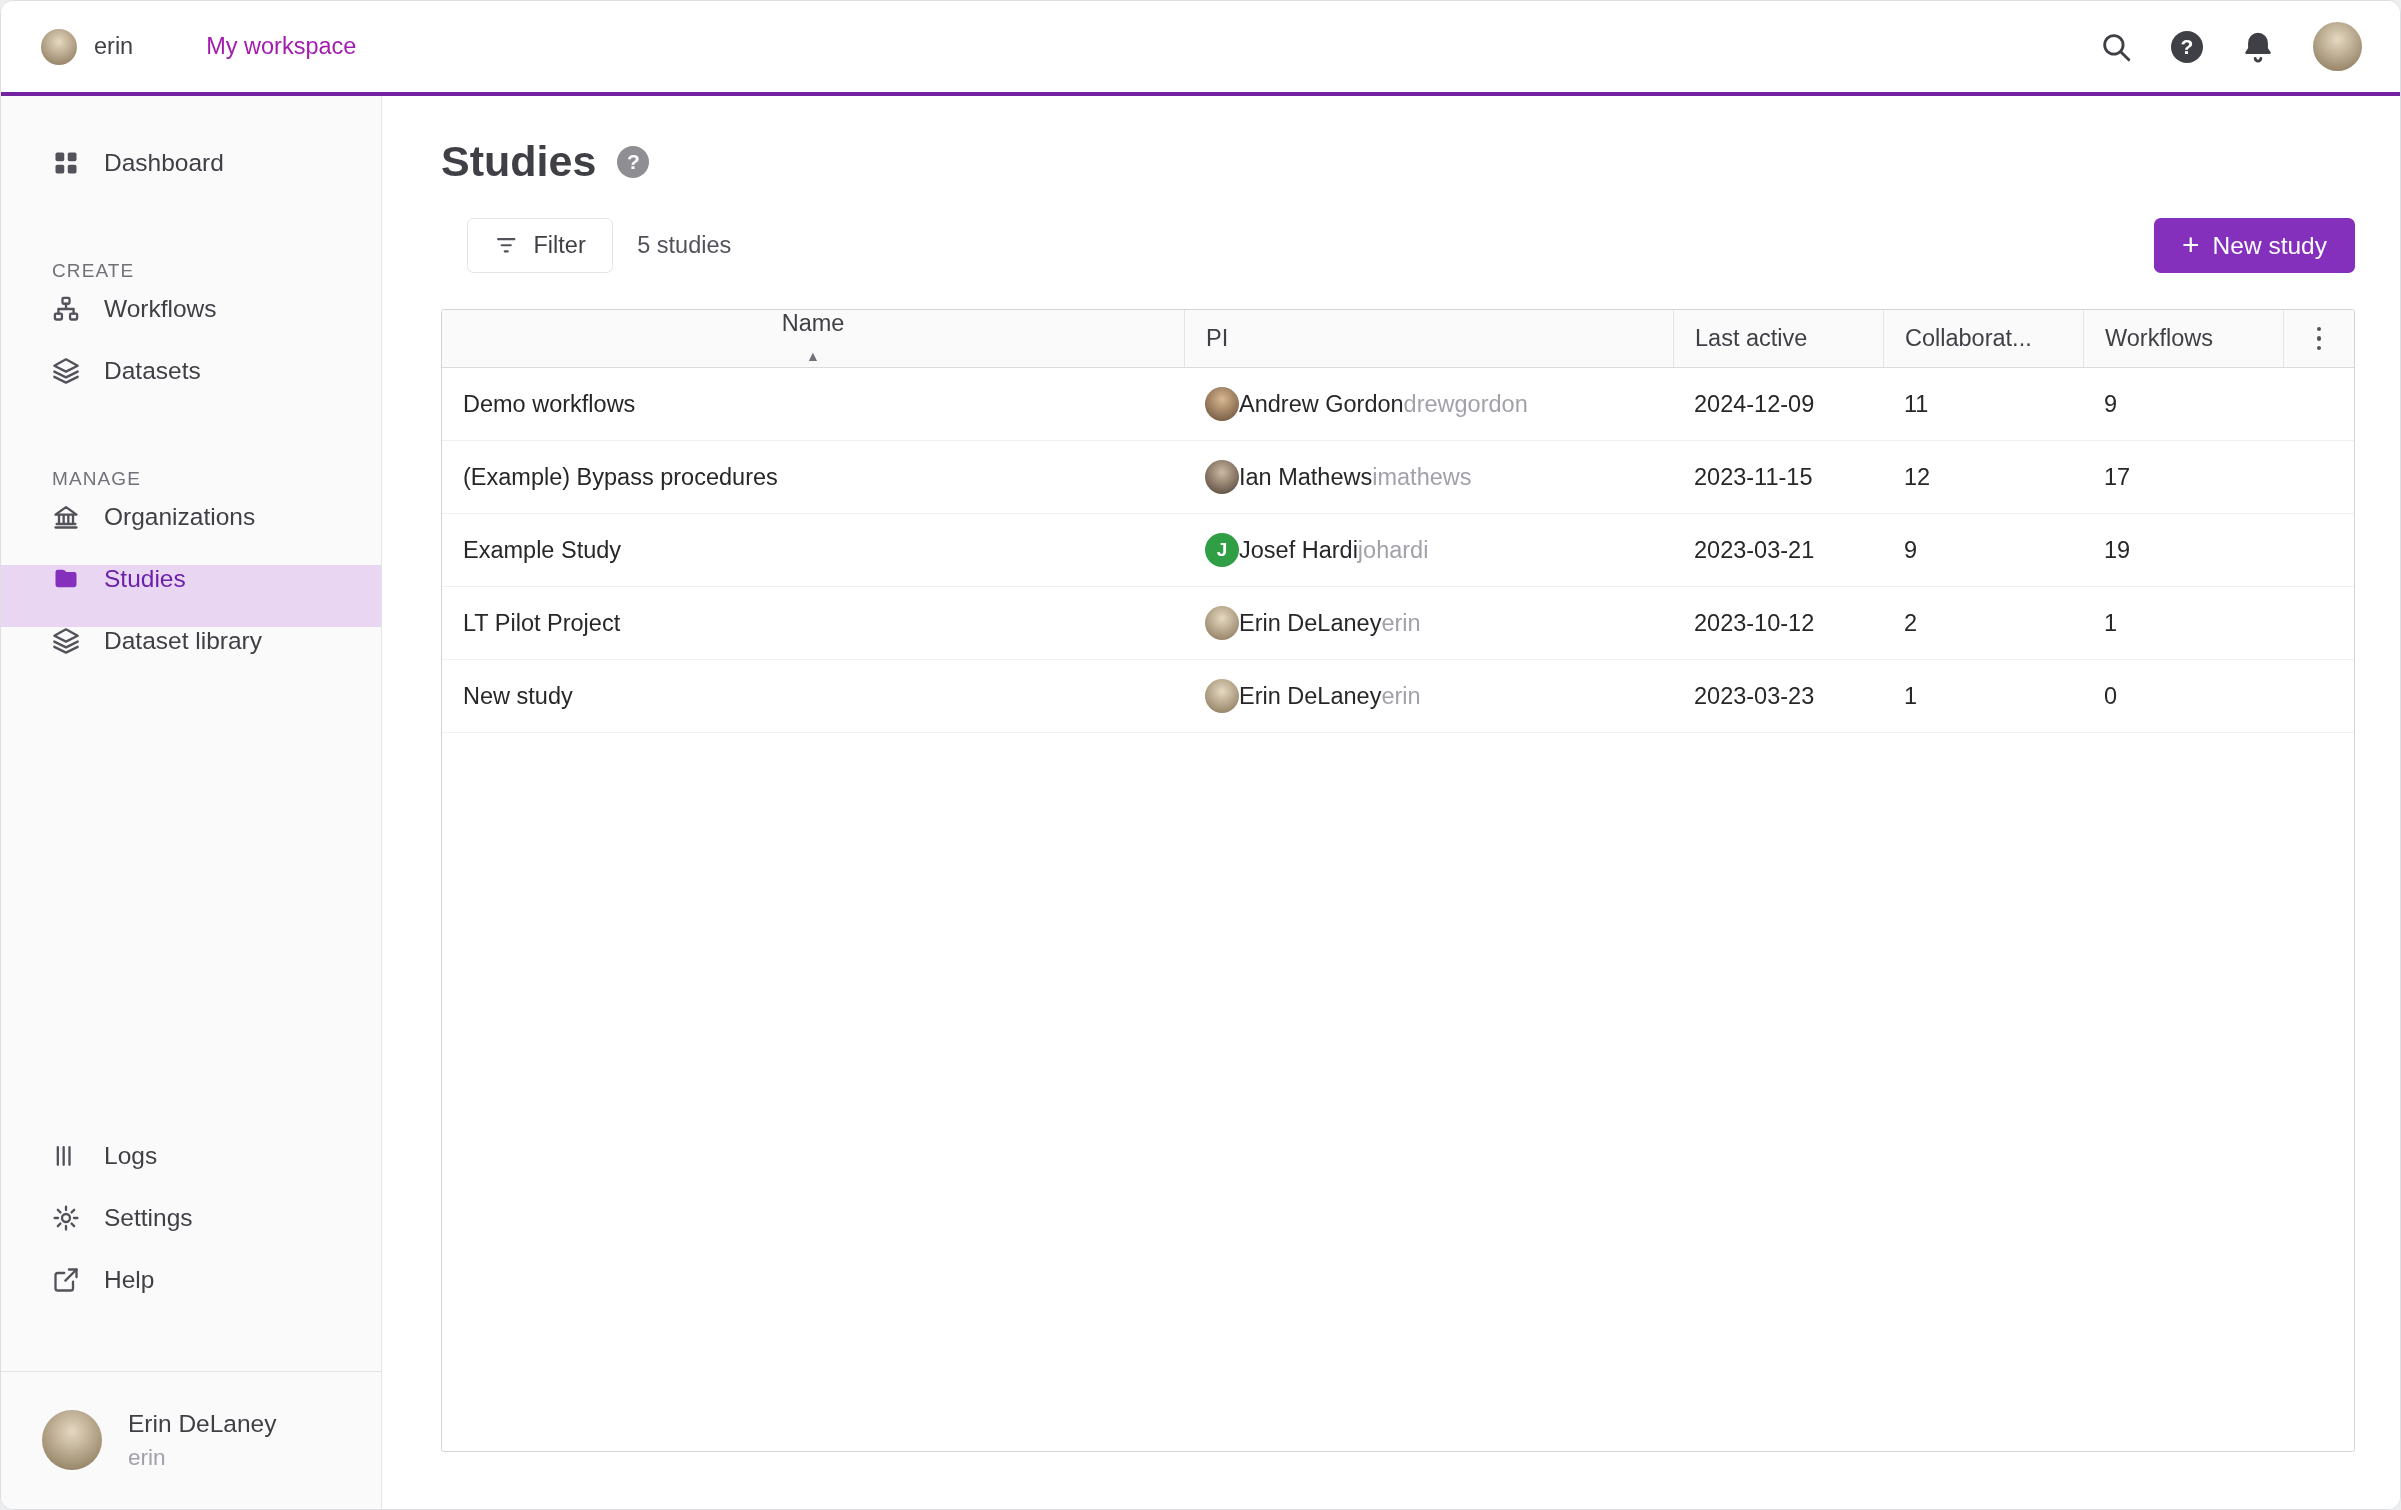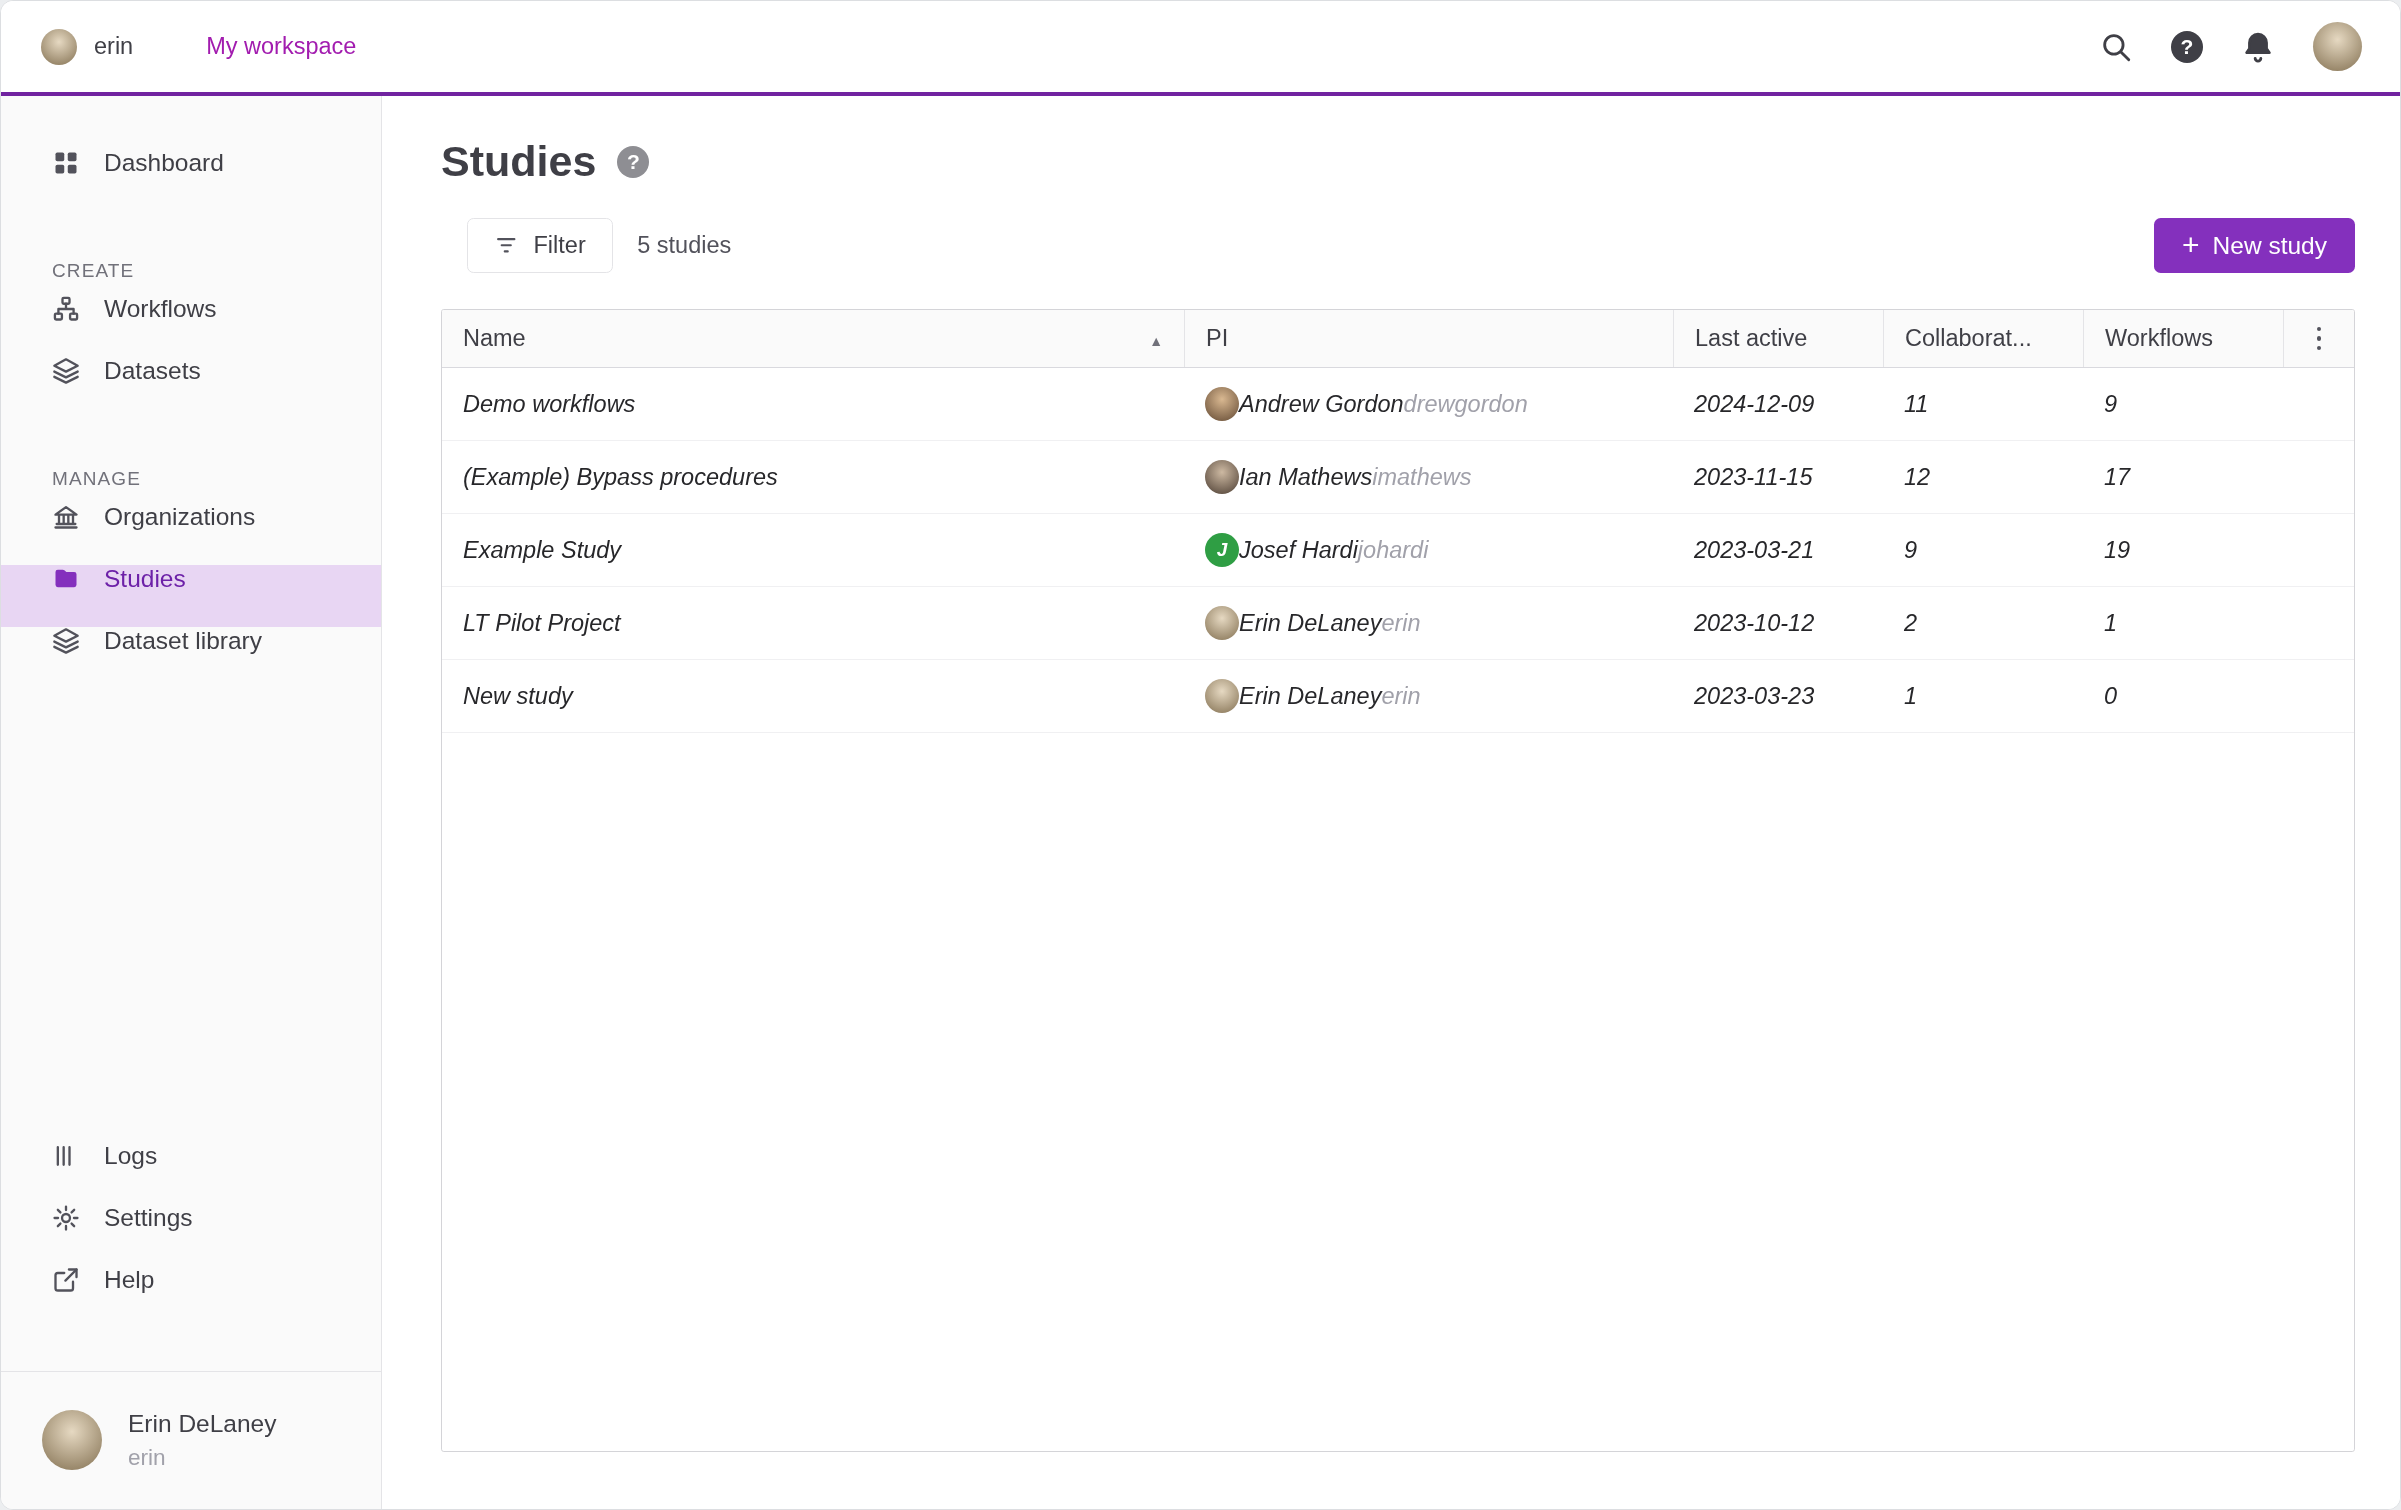--- a/index.html
+++ b/index.html
@@ -94,29 +94,29 @@
     margin-top:36px; height:1143px; border:0.9px solid #d4d4d8; border-radius:2.8px;
     display:flex; flex-direction:column; background:#fff; overflow:hidden;
   }
   .t-header {
     display:grid; grid-template-columns:742px 489px 210px 200px 200px 1fr;
     background:#fafafa; height:58px; border-bottom:0.9px solid #d9d9de;
     font-size:23.5px; color:#3f3f46; flex:none;
   }
   .t-header > div { display:flex; align-items:center; padding:0 21px; cursor:pointer; }
   .t-header > div + div { border-left:0.9px solid #e4e4e7; }
-  .th-name { justify-content:space-between; }
+  .th-name { justify-content:space-between;flex-direction:column; }
   .sort-asc::before { content:"▲"; font-size:14px; color:#71717a; }
   .kebab { display:flex; flex-direction:column; gap:4.7px; margin:0 auto; cursor:pointer; }
   .kebab i { width:4.7px; height:4.7px; border-radius:50%; background:#52525b; display:block; }
 
   .t-row {
     display:grid; grid-template-columns:742px 489px 210px 200px 200px 1fr;
     height:73px; align-items:center; border-bottom:0.9px solid #f0f0f2;
-    font-size:23.5px; color:#27272a; cursor:pointer; flex:none;font-style:italic;
+    font-size:23.5px; color:#27272a; cursor:pointer; flex:none;
   }
   .t-row > div { padding:0 21px; overflow:hidden; white-space:nowrap; text-overflow:ellipsis; }
   .pi-cell { display:flex; align-items:center; }
   .pi-username { color:#a1a1aa; }
   .t-filler { flex:1; }
 </style>
 </head>
 <body>
 
 <div class="app">

